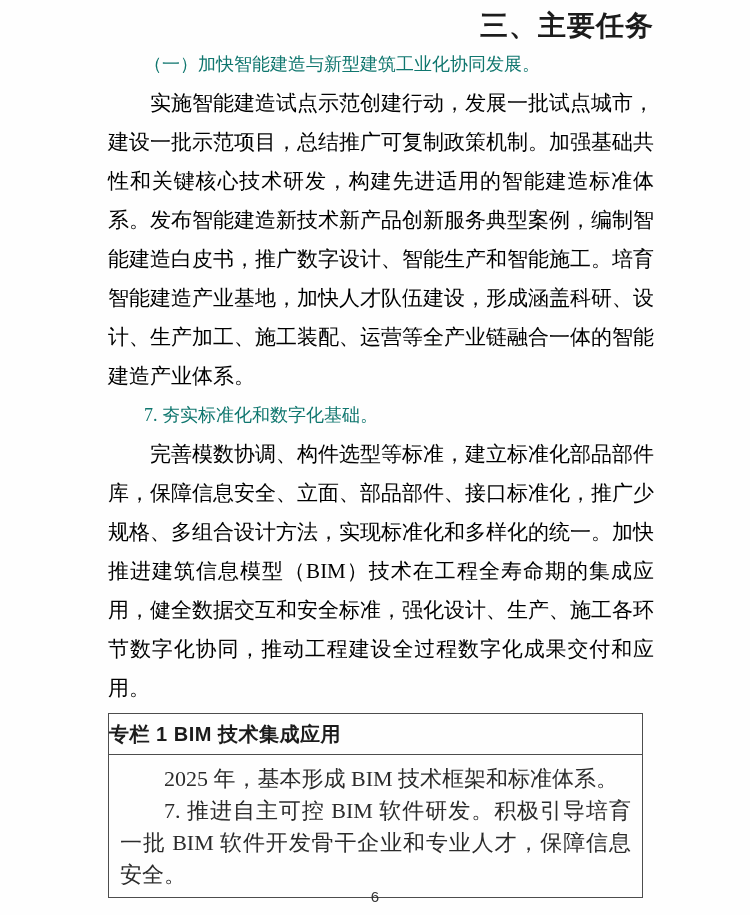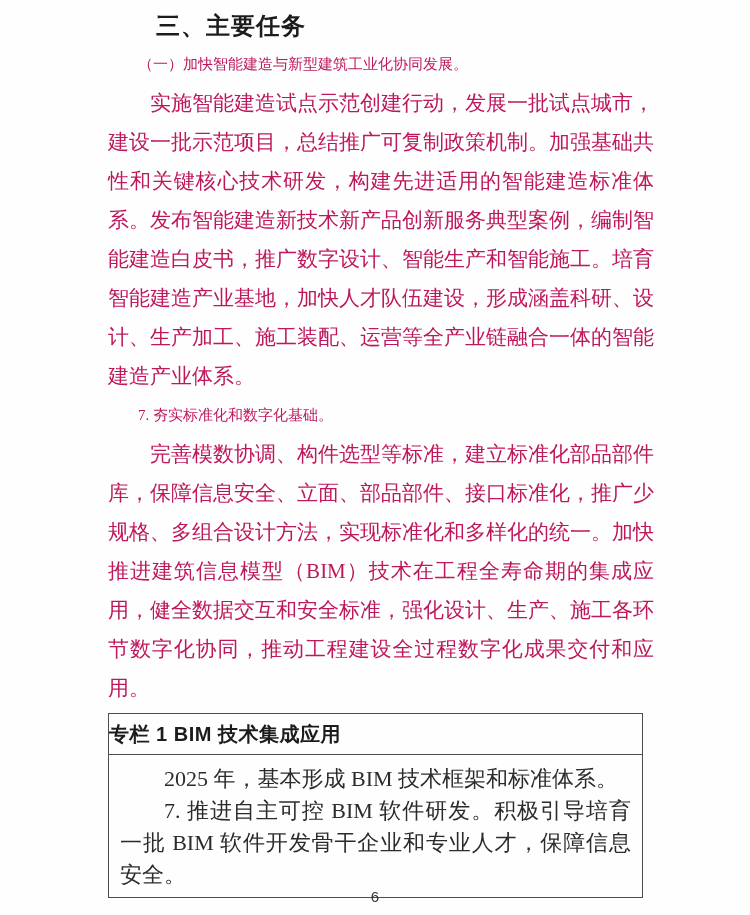--- a/index.html
+++ b/index.html
@@ -20,39 +20,40 @@
     position: absolute;
     left: 108px;
     top: 6px;
     width: 546px;
   }
   .content p, .content h2 { margin: 0; }
 
   .h-section {
     font-family: "Liberation Sans", sans-serif;
     font-weight: bold;
-    font-size: 24px;
+    font-size: 28px;
     line-height: 39px;
     color: #1c1c1c;
     text-indent: 2em;
     letter-spacing: 1px;
+    text-align: right;
   }
   .kai-line {
-    font-size: 15px;
+    font-size: 18px;
     line-height: 39px;
     text-indent: 2em;
-    color: #be185d;
+    color: #0f766e;
   }
   .body-p {
     font-size: 21px;
     line-height: 39px;
     text-indent: 2em;
     text-align: justify;
     text-justify: inter-ideograph;
-    color: #be185d;
+    color: #000000;
   }
   .callout {
     margin-top: 5px;
     width: 533px;
     border: 1px solid #4d4d4d;
     background: #fefefe;
   }
   .callout-header {
     font-family: "Liberation Sans", sans-serif;
     font-weight: bold;

